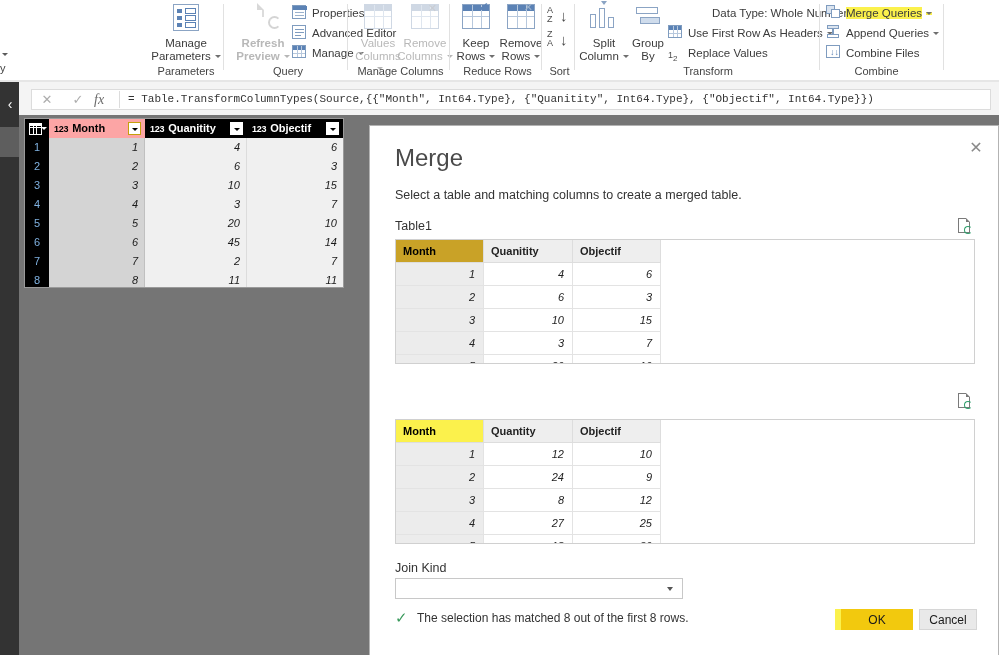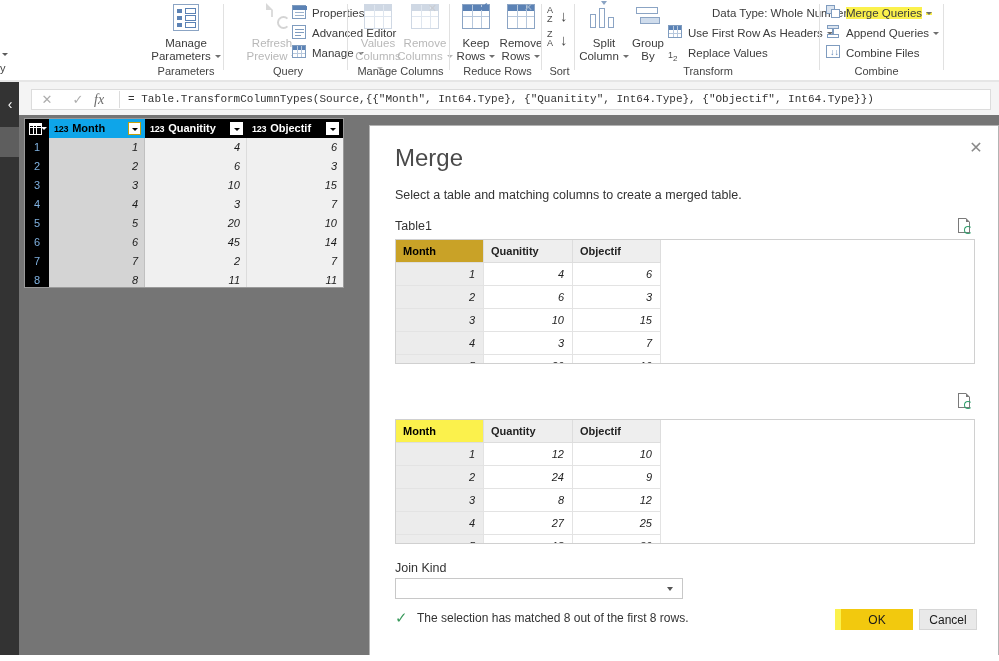--- a/index.html
+++ b/index.html
@@ -105,21 +105,21 @@
     background:#fff;border:1px solid #9a9a9a;box-sizing:border-box;
     font-size:11px;overflow:hidden;
   }
   #grid-head{
     position:absolute;left:0;top:0;width:318px;height:19px;background:#000000;
   }
   .hcell{
     position:absolute;top:0;height:19px;line-height:19px;color:#fff;
     font-weight:bold;font-size:11px;white-space:nowrap;cursor:default;
   }
-  .hcell.sel{background:#0ea5e9;color:#000;}
+  .hcell.sel{background:#fca5a5;color:#000;}
   .typeico{
     font-family:"Liberation Sans",sans-serif;font-size:9px;margin:0 4px 0 5px;
     letter-spacing:-.3px;display:inline-block;
   }
   .hdrop{
     position:absolute;top:3px;width:13px;height:13px;background:#ffffff;
     border:1px solid #ffffff;box-sizing:border-box;
   }
   .hdrop:after{
     content:"";position:absolute;left:3px;top:5px;width:0;height:0;
@@ -270,21 +270,21 @@
         </span>
       </span>
       <span>Manage</span><br>
       <span>Parameters</span><span class="caret"></span>
     </div>
     <div class="glabel">Parameters</div>
     <div class="sep"></div>
   </div>
 
   <div class="rgroup" style="left:228px;width:120px;">
-    <div class="bigbtn dis" style="left:13px;width:62px;">
+    <div class="bigbtn dis" style="left:4px;width:62px;font-weight:bold;">
       <span class="ico">
         <span class="pageico" style="border-color:#dcdcdc;position:relative;">
           <span style="position:absolute;left:5px;top:12px;width:13px;height:13px;border-radius:50%;border:2px solid #d4d4d4;border-right-color:transparent;box-sizing:border-box;"></span>
         </span>
       </span>
       <span>Refresh</span><br>
       <span>Preview</span><span class="caret dim"></span>
     </div>
     <div class="smallrow" style="left:64px;top:4px;">
       <span class="si">

